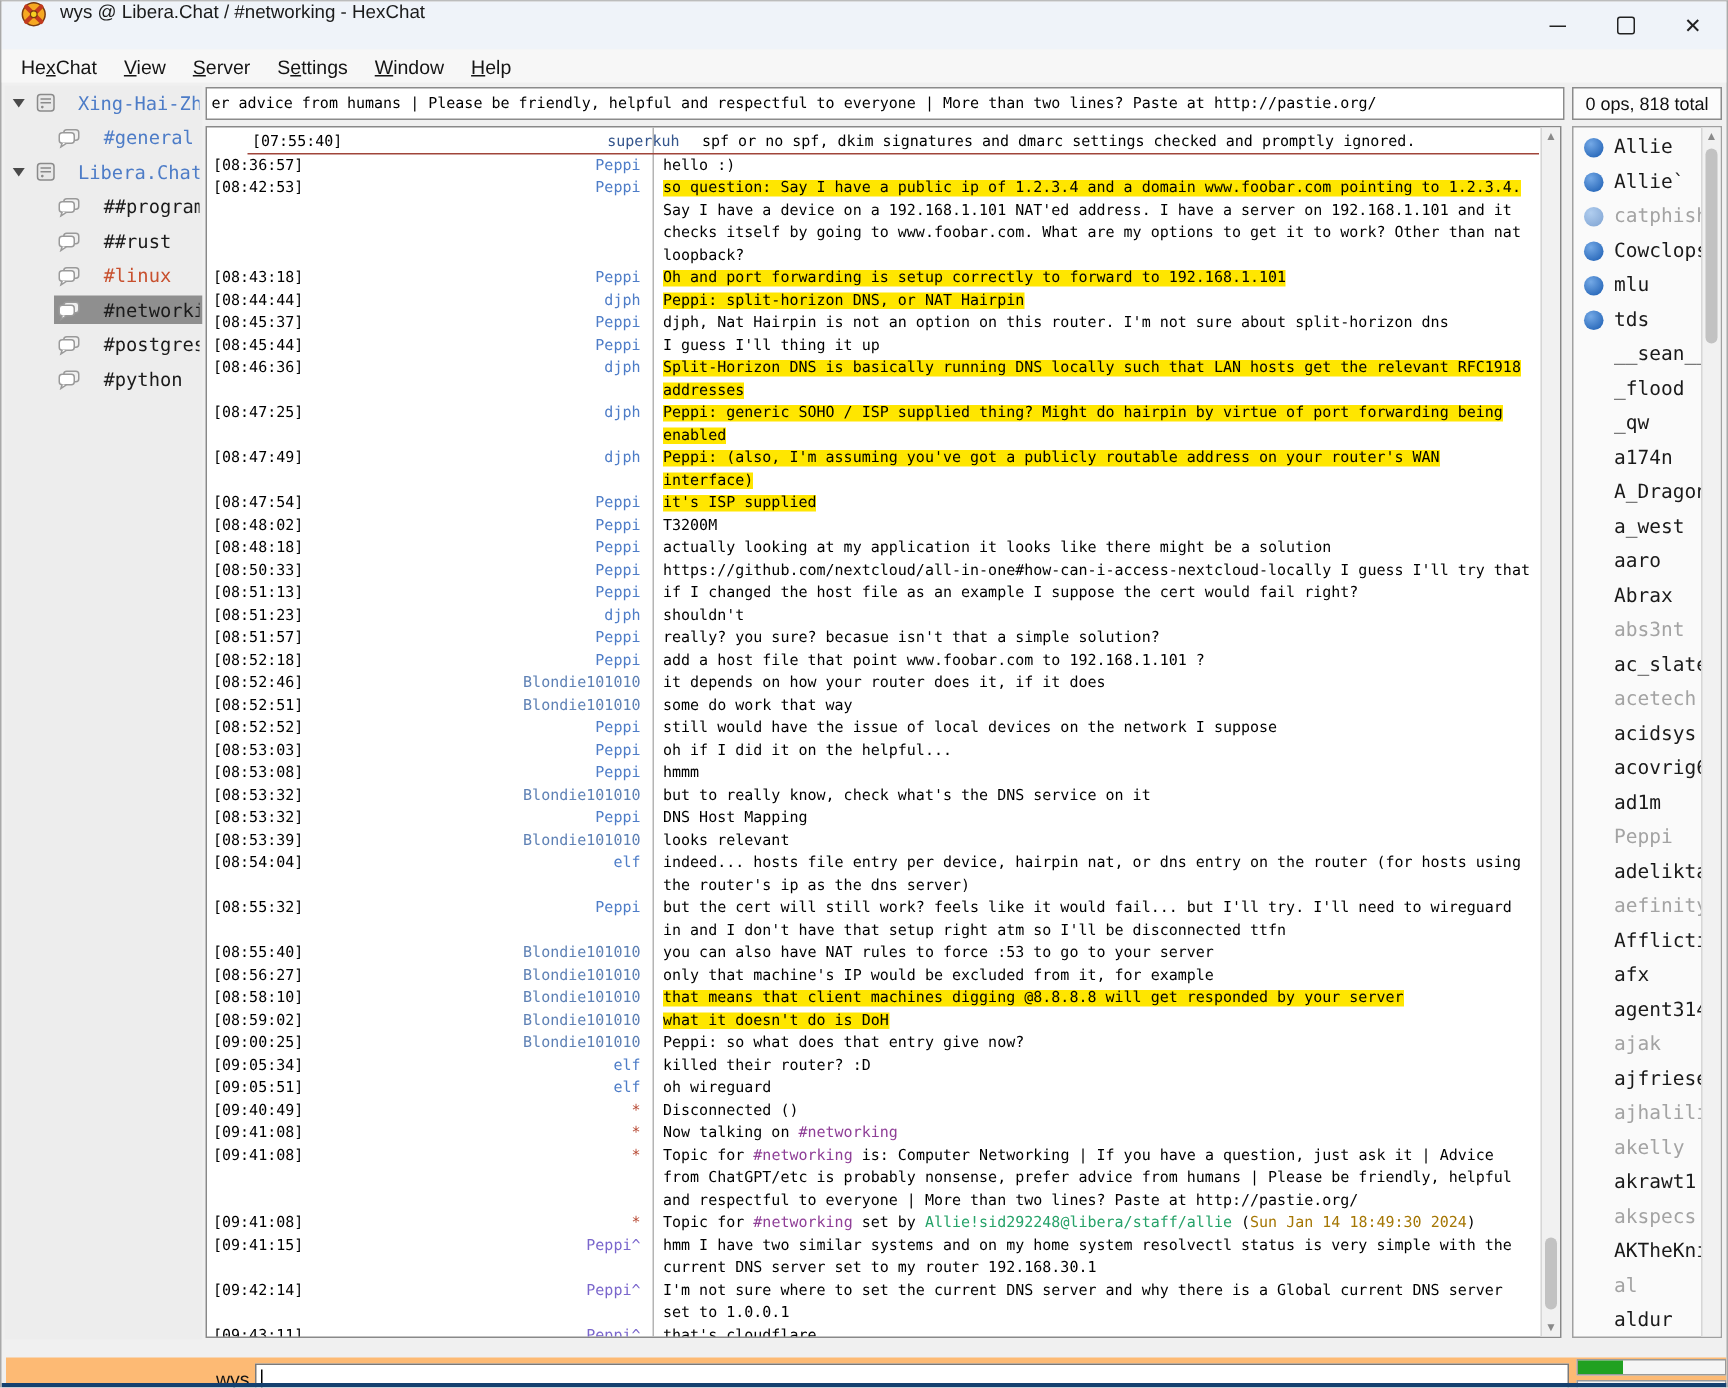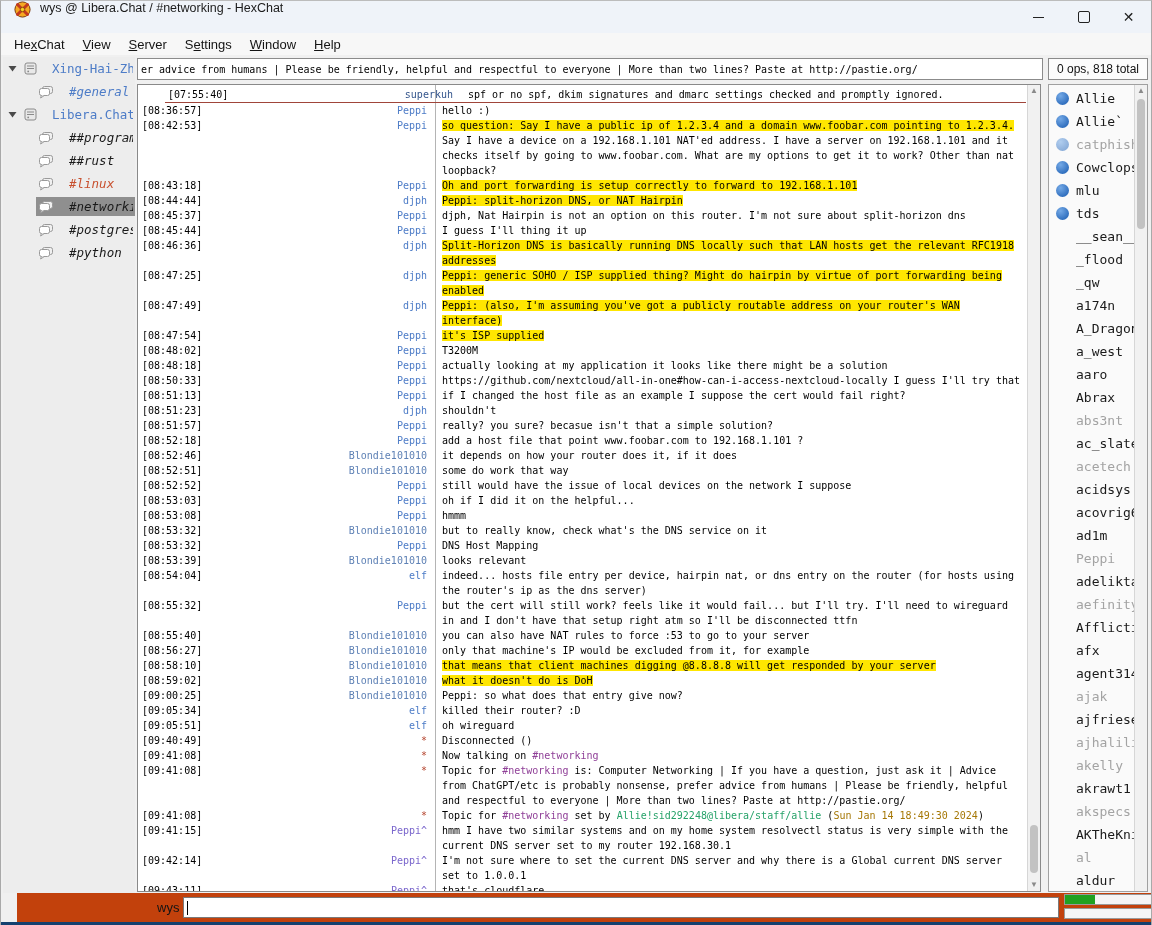--- a/index.html
+++ b/index.html
@@ -17,21 +17,21 @@
   .glyph-close{font-size:14px;line-height:1;}
   
   .menubar{position:absolute;left:0;top:32px;right:0;height:22px;background:#f7f7f7;display:flex;align-items:center;padding-left:4px;}
   .menu-item{padding:2px 9px;font-size:13px;color:#141414;}
   .mnemonic{text-decoration:underline;}
   
   .tree{position:absolute;left:2px;top:56px;width:132px;bottom:32px;background:#ededed;overflow:hidden;
         font-family:"DejaVu Sans Mono",monospace;font-size:12.5px;}
   .tree-row{height:23px;display:flex;align-items:center;white-space:nowrap;overflow:hidden;}
   .tree-row .exp{width:14px;flex:none;margin-left:5px;display:flex;align-items:center;}
-  .tree-row.channel .cell{margin-left:33px;font-style:italic;}
+  .tree-row.channel .cell{margin-left:33px;}
   .tree-row .cell{display:flex;align-items:center;gap:15px;padding:2px 2px 2px 2px;flex:1;overflow:hidden;}
   .tree-row.selected .cell{background:#8f8f8f;}
   .tree-row .ticon{flex:none;display:flex;align-items:center;}
   .tree-label{overflow:hidden;white-space:nowrap;}
   
   .topicbar{position:absolute;left:136px;top:57px;width:906px;height:22px;background:#ffffff;border:1px solid #8b8b8b;
             box-sizing:border-box;font-family:"DejaVu Sans Mono",monospace;font-size:10px;color:#000;
             display:flex;align-items:center;padding:0 3px;white-space:nowrap;overflow:hidden;}
   .opsbox{position:absolute;left:1047px;top:57px;width:100px;height:22px;background:#fcfcfc;border:1px solid #8b8b8b;
           box-sizing:border-box;display:flex;align-items:center;justify-content:center;font-size:12px;color:#111;}
@@ -54,21 +54,21 @@
   .userlist{position:absolute;left:1047px;top:83px;width:100px;height:808px;background:#fafafa;border:1px solid #a0a0a0;box-sizing:border-box;}
   .users{position:absolute;left:1px;top:2px;bottom:0;right:13px;overflow:hidden;
          font-family:"DejaVu Sans Mono",monospace;font-size:13px;color:#1a1a1a;}
   .user-row{height:23px;display:flex;align-items:center;padding-left:6px;white-space:nowrap;overflow:hidden;}
   .op-dot{width:13px;height:13px;border-radius:50%;flex:none;margin-right:7px;
           background:radial-gradient(circle at 35% 30%, #74a9e6, #2e6dbd 75%);}
   .op-dot.nop{visibility:hidden;}
   .user-row.away .user-name{color:#a3a3a3;}
   .user-row.away .op-dot{opacity:.55;}
   
-  .bottombar{position:absolute;left:16px;right:0;bottom:3px;height:29px;background:#c2410c;}
+  .bottombar{position:absolute;left:3px;right:0;bottom:3px;height:17px;background:#fdba74;}
   .nick-label{position:absolute;left:140px;top:7px;font-size:13px;color:#141414;}
   .inputbox{position:absolute;left:166px;top:4px;width:876px;height:21px;background:#ffffff;border:1px solid #7a7a7a;
             box-sizing:border-box;display:flex;align-items:center;padding-left:3px;
             font-family:"DejaVu Sans Mono",monospace;font-size:11px;}
   .caret{display:inline-block;width:1px;height:14px;background:#000;}
   .meter{position:absolute;left:1047px;width:100px;height:11px;background:#f5f5f5;border:1px solid #9a9a9a;box-sizing:border-box;}
   .meter .fill{height:100%;background:#21a121;}
   .winedge{position:absolute;left:0;right:0;bottom:0;height:3px;background:#14406f;}
 </style>
 </head>

